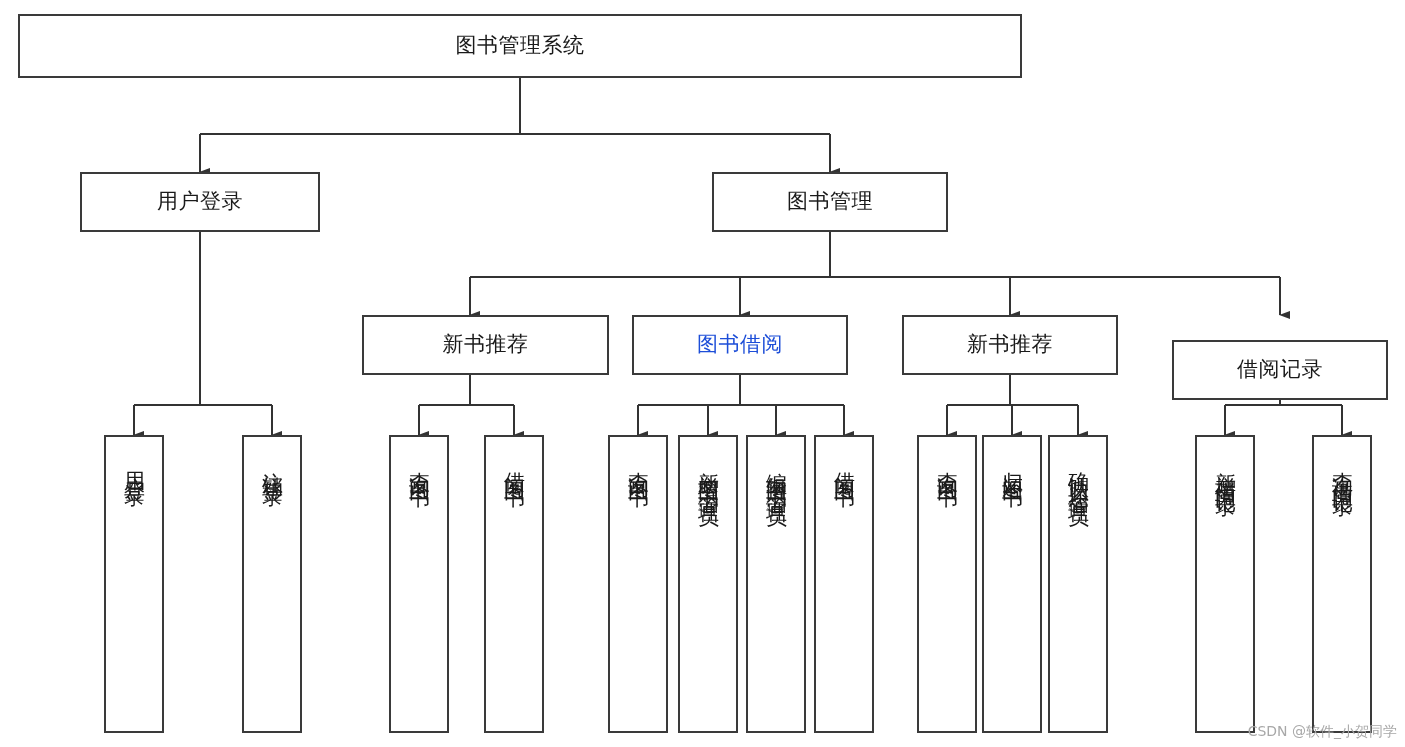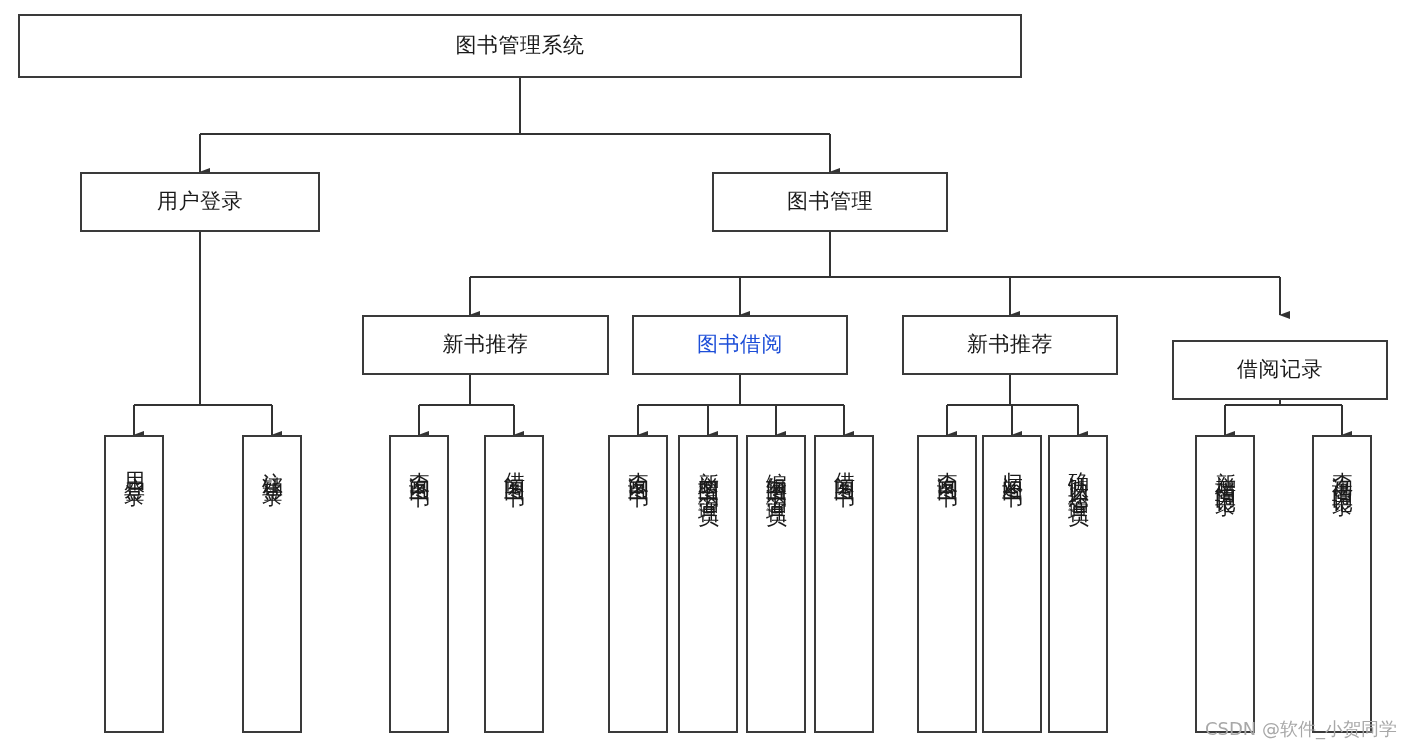--- a/index.html
+++ b/index.html
@@ -55,21 +55,21 @@
     writing-mode: vertical-rl;
     text-orientation: upright;
     letter-spacing: 5px;
     line-height: 1;
     white-space: nowrap;
   }
   .watermark {
     position: absolute;
     right: 8px;
     bottom: 6px;
-    font-size: 18px;
+    font-size: 14px;
     color: #a8a8a8;
     z-index: 5;
     white-space: nowrap;
     pointer-events: none;
   }
 </style>
 </head>
 <body>
 
 <div id="diagram-root">

